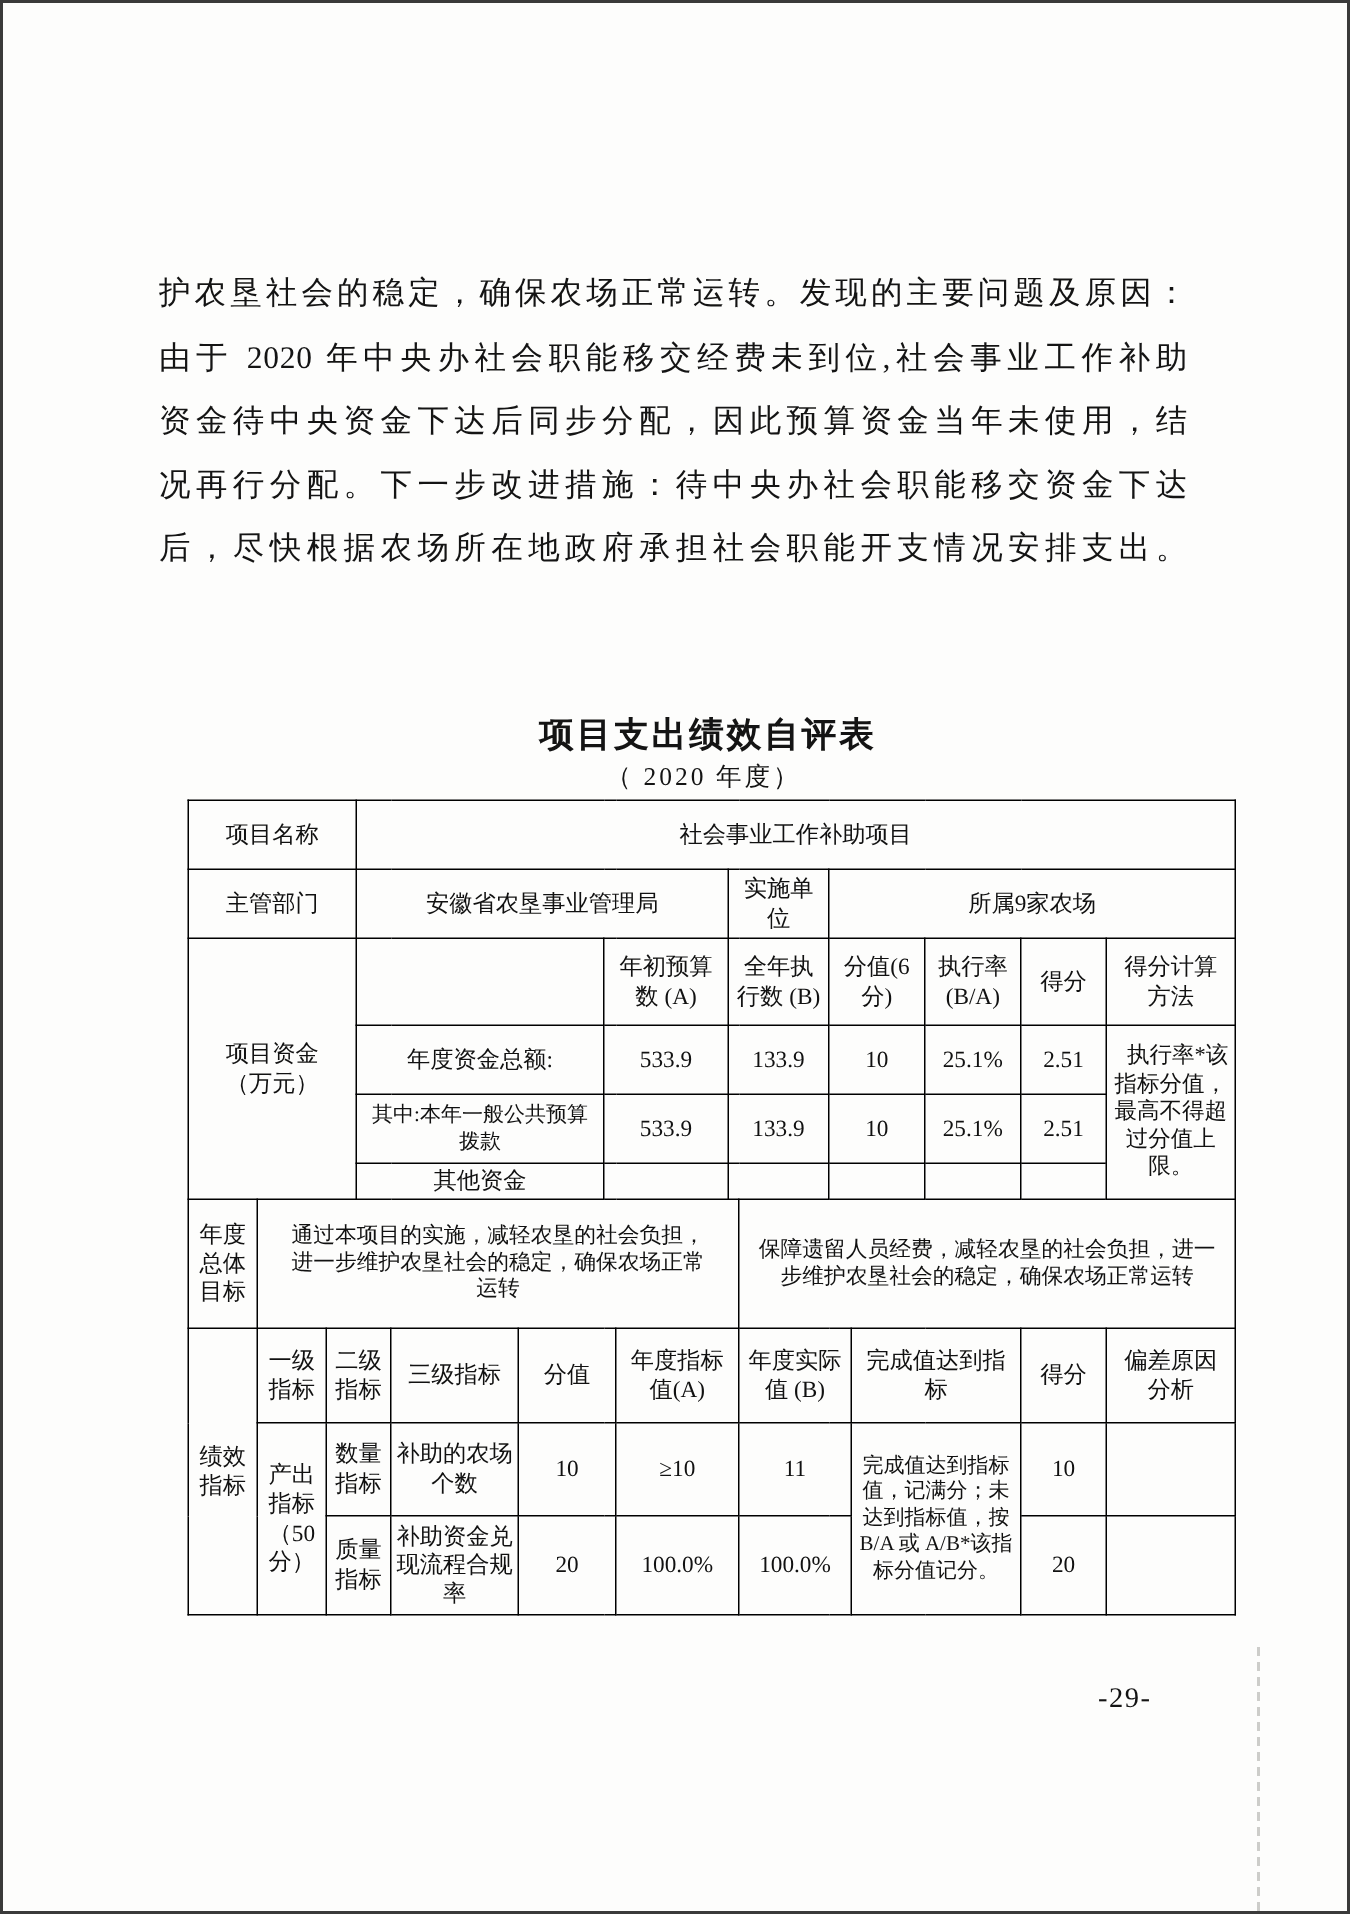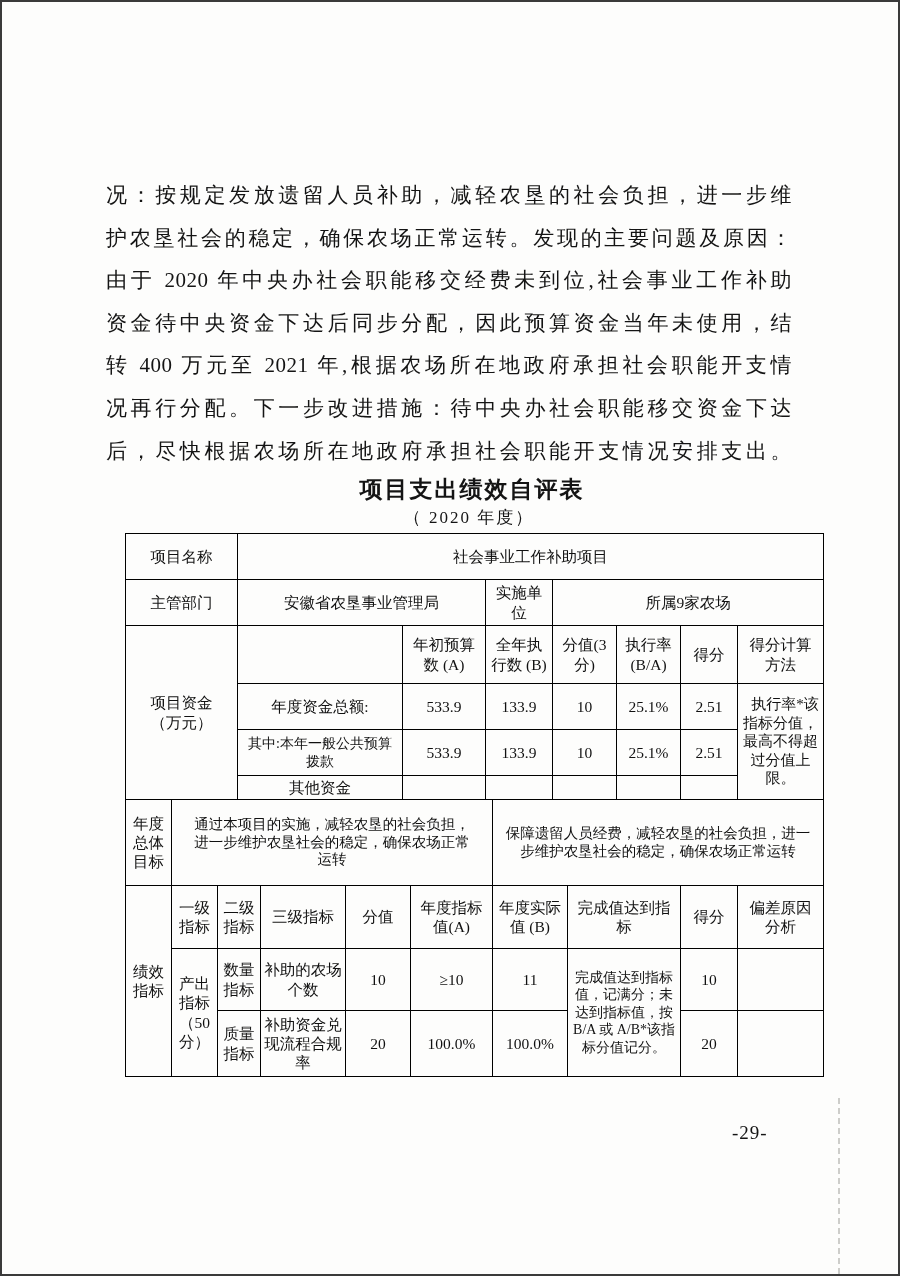--- a/index.html
+++ b/index.html
@@ -45,25 +45,23 @@
   .page-number{position:absolute;left:730px;top:1120px;font-size:19px;letter-spacing:1px;}
   
   .scan-line{position:absolute;left:836px;top:1096px;height:176px;width:0;border-left:2px dashed #b9b9b6;opacity:.7;}
 </style>
 </head>
 <body>
 
 <div class="page">
 
   <div class="para">
-    <div class="pline">况：按规定发放遗留人员补助，减轻农垦的社会负担，进一步维</div>
     <div class="pline">护农垦社会的稳定，确保农场正常运转。发现的主要问题及原因：</div>
     <div class="pline">由于 2020 年中央办社会职能移交经费未到位,社会事业工作补助</div>
     <div class="pline">资金待中央资金下达后同步分配，因此预算资金当年未使用，结</div>
-    <div class="pline">转 400 万元至 2021 年,根据农场所在地政府承担社会职能开支情</div>
     <div class="pline">况再行分配。下一步改进措施：待中央办社会职能移交资金下达</div>
     <div class="pline">后，尽快根据农场所在地政府承担社会职能开支情况安排支出。</div>
   </div>
 
   <div class="doc-title">项目支出绩效自评表</div>
   <div class="doc-subtitle">（ 2020 年度）</div>
 
   <table class="selfeval">
     <colgroup>
       <col style="width:46px">
@@ -98,21 +96,21 @@
     </tr>
 
     <tr style="height:58px">
       <td colspan="3" rowspan="4">项目资金
 （万元）</td>
       <td colspan="3"></td>
       <td colspan="2">年初预算
 数 (A)</td>
       <td colspan="2">全年执
 行数 (B)</td>
-      <td colspan="2">分值(3
+      <td colspan="2">分值(6
 分)</td>
       <td>执行率
 (B/A)</td>
       <td>得分</td>
       <td>得分计算
 方法</td>
     </tr>
 
     <tr style="height:46px">
       <td colspan="3">年度资金总额:</td>

